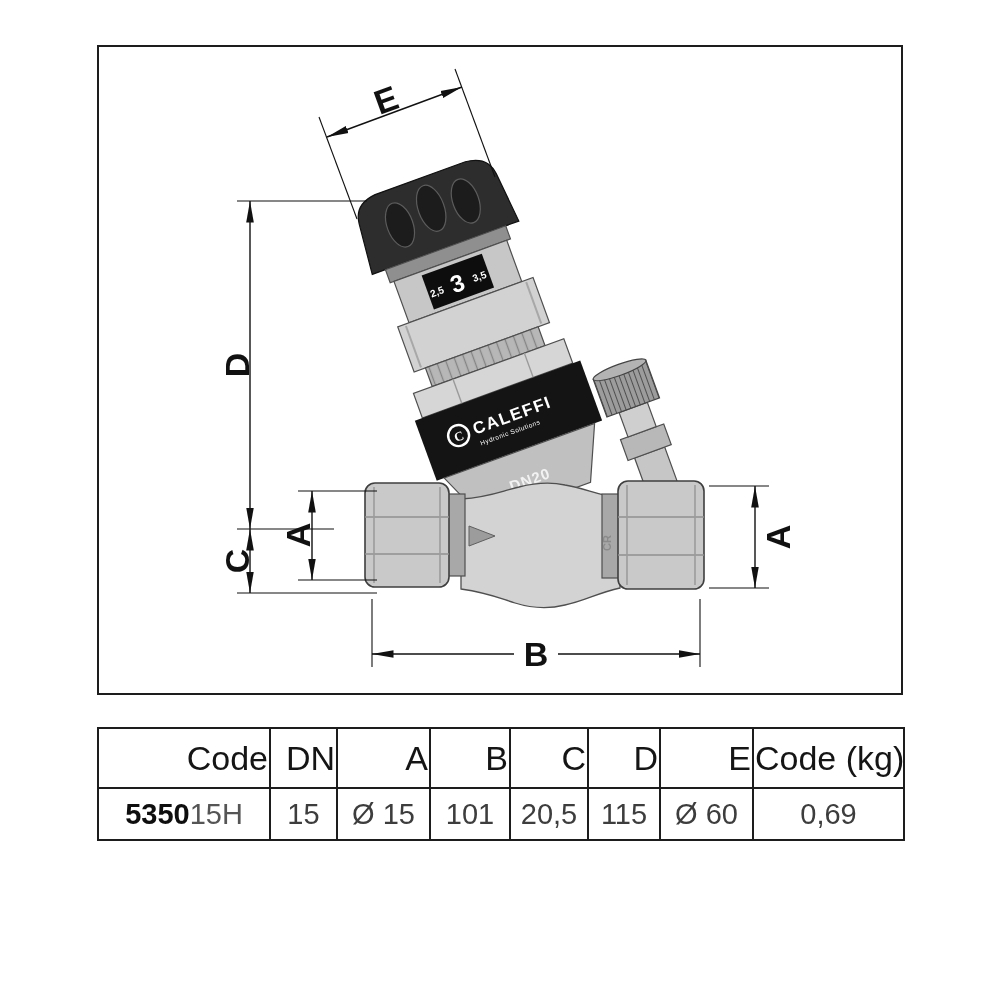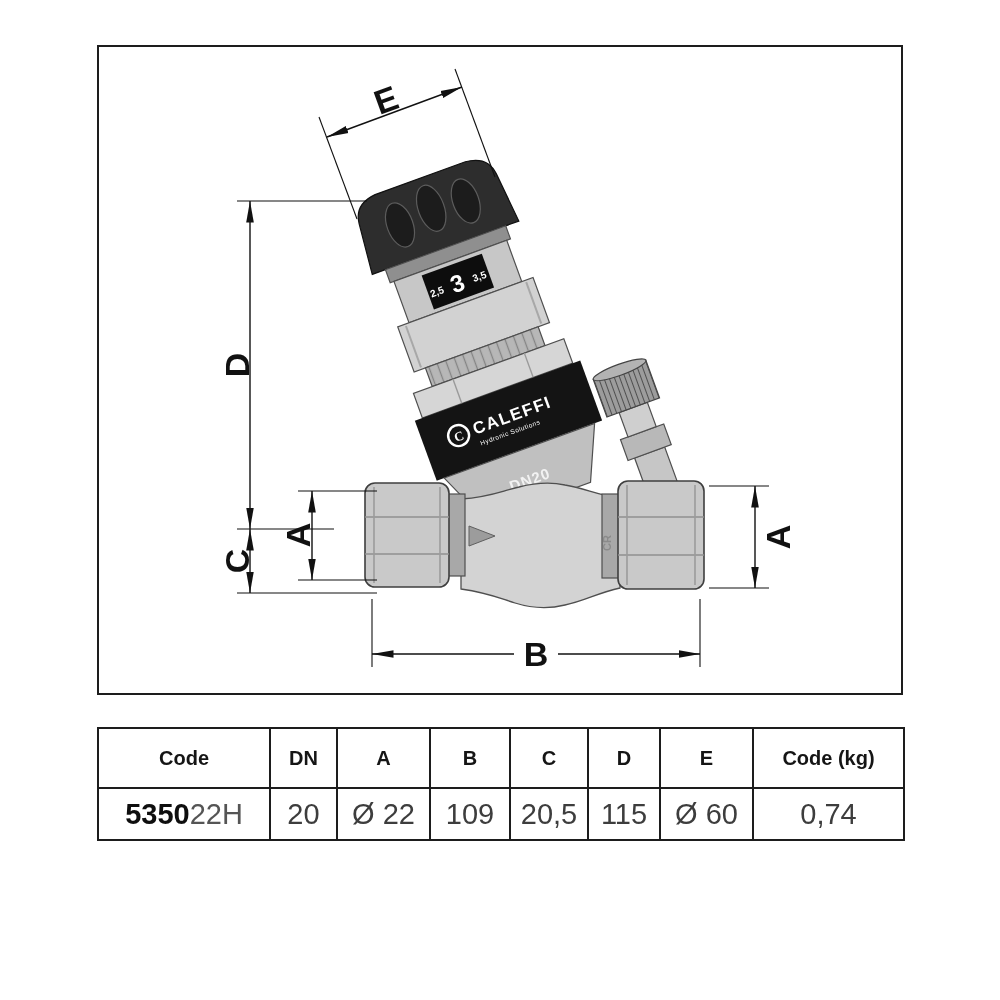--- a/index.html
+++ b/index.html
@@ -23,21 +23,21 @@
   .dn-label{font:bold 15px "Liberation Sans",sans-serif;fill:#f2f2f2;letter-spacing:1px;}
   .cr-label{font:bold 11px "Liberation Sans",sans-serif;fill:#8a8a8a;}
   .spec-table{
     position:absolute;left:97px;top:727px;width:806px;
     border-collapse:collapse;table-layout:fixed;background:#fff;
   }
   .spec-table th,.spec-table td{
     border:2px solid #1d1d1d;text-align:center;vertical-align:middle;
     overflow:hidden;white-space:nowrap;
   }
-  .spec-table th{height:56px;font-size:20px;font-weight:bold;color:#151515;}
+  .spec-table th{height:56px;font-size:34px;font-weight:normal;color:#151515;text-align:right;}
   .spec-table td{height:48px;font-size:29px;font-weight:normal;color:#3d3d3d;}
   .code-prefix{font-weight:bold;color:#0e0e0e;}
   .code-suffix{font-weight:normal;color:#555;}
 </style>
 </head>
 <body>
 
 <div class="figure-box">
   <svg viewBox="0 0 802 646">
     <defs>
@@ -194,23 +194,23 @@
       <th>A</th>
       <th>B</th>
       <th>C</th>
       <th>D</th>
       <th>E</th>
       <th>Code (kg)</th>
     </tr>
   </thead>
   <tbody>
     <tr>
-      <td><span class="code-prefix">5350</span><span class="code-suffix">22H</span></td>
-      <td>20</td>
-      <td>Ø 22</td>
-      <td>109</td>
+      <td><span class="code-prefix">5350</span><span class="code-suffix">15H</span></td>
+      <td>15</td>
+      <td>Ø 15</td>
+      <td>101</td>
       <td>20,5</td>
       <td>115</td>
       <td>Ø 60</td>
-      <td>0,74</td>
+      <td>0,69</td>
     </tr>
   </tbody>
 </table>
 
 </body></html>

